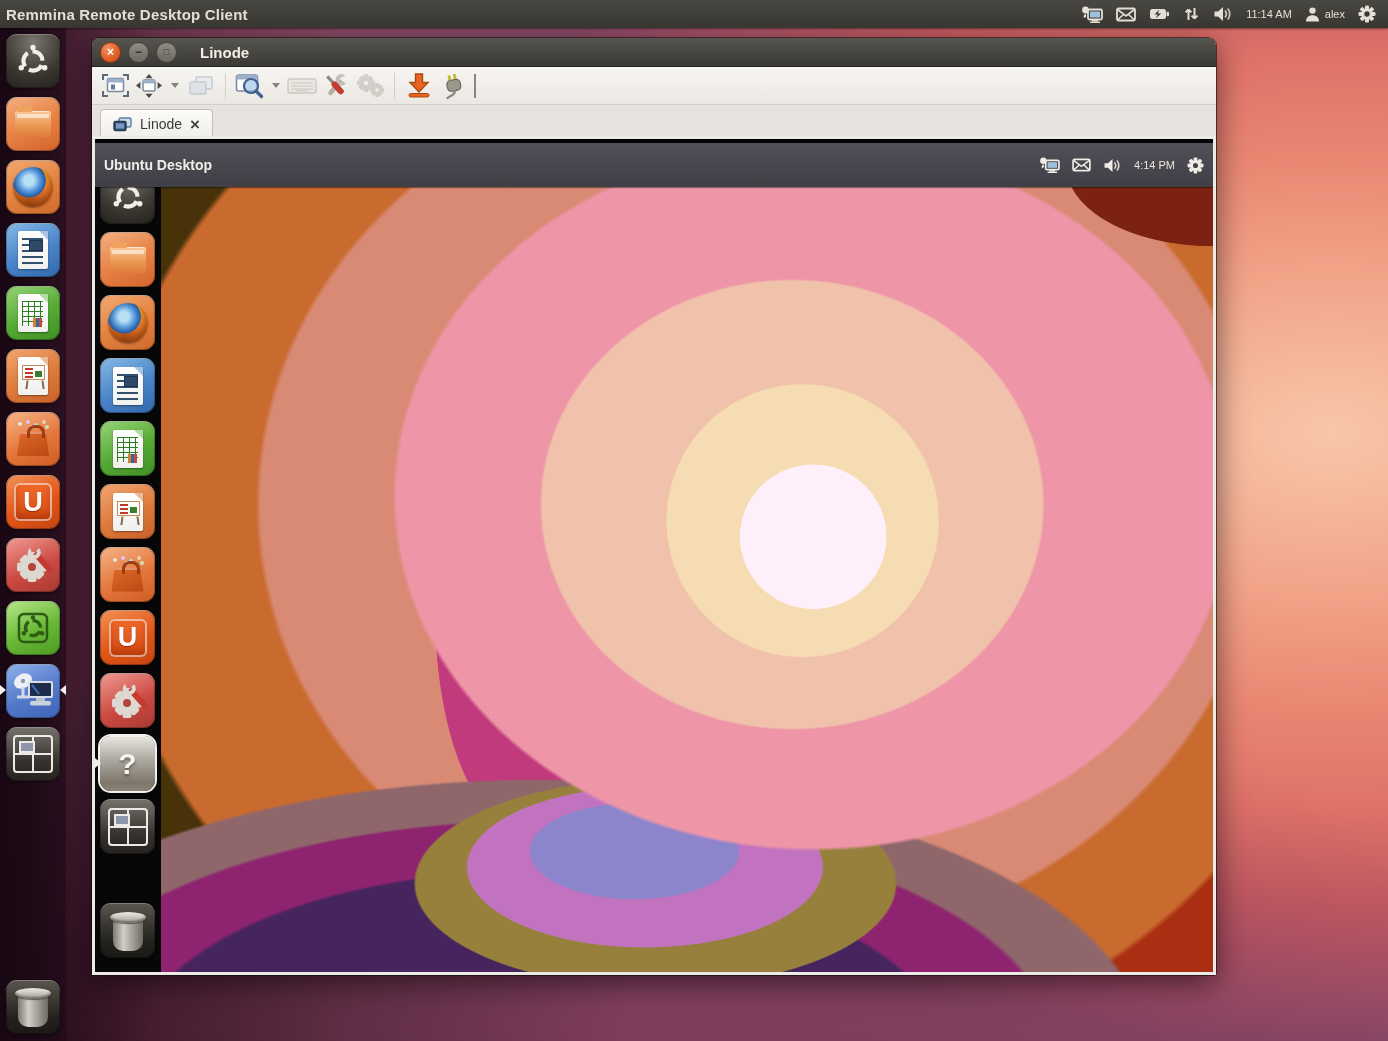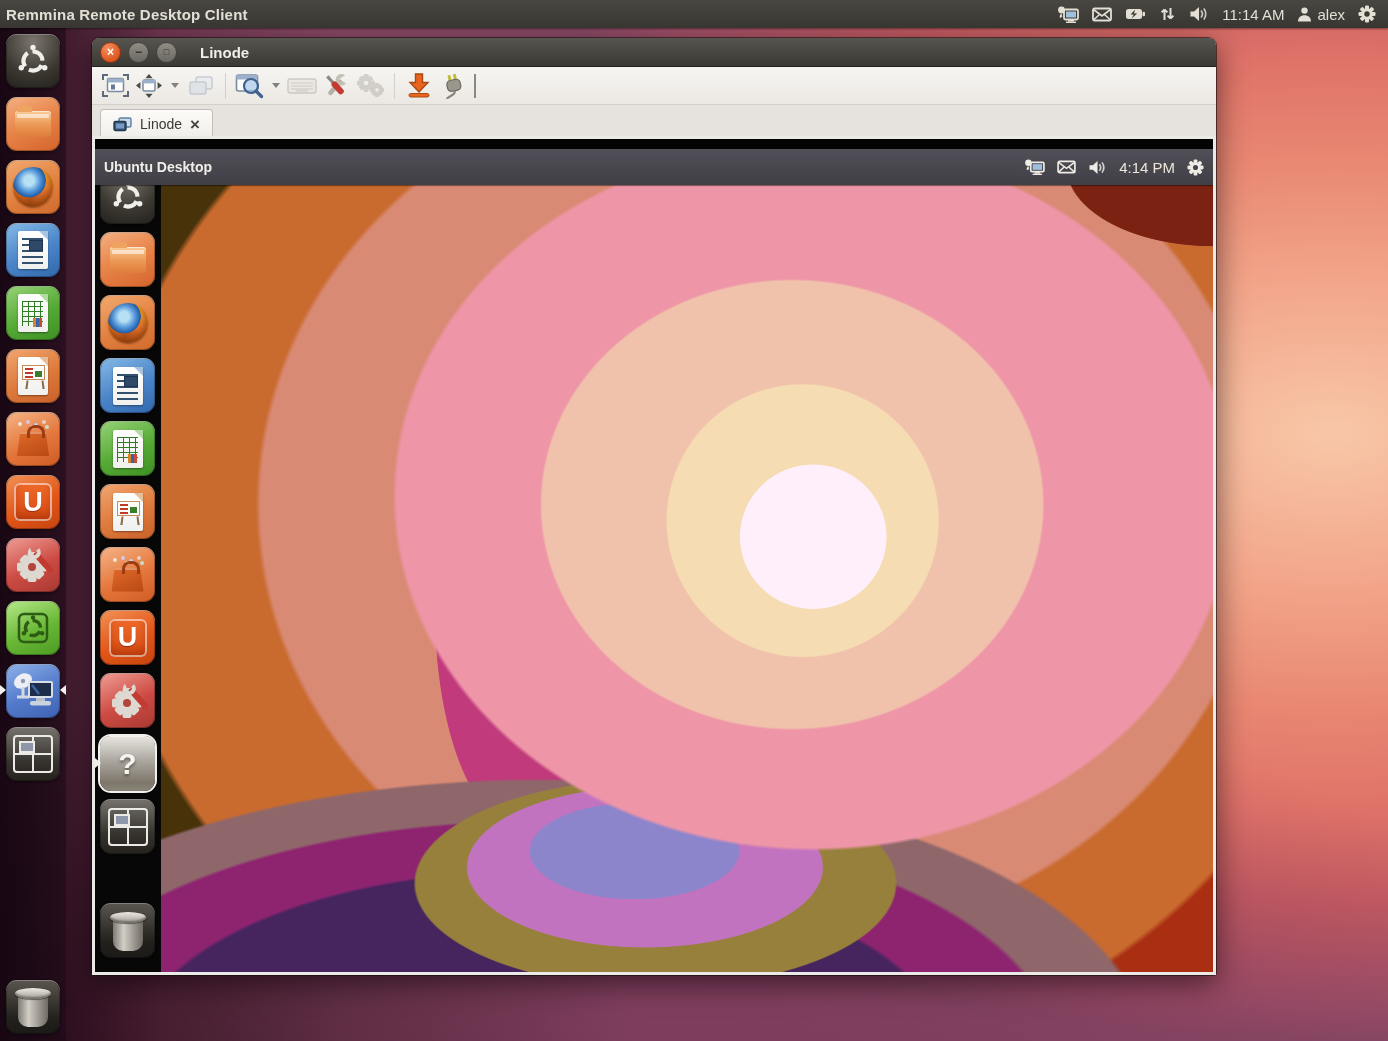--- a/index.html
+++ b/index.html
@@ -19,21 +19,21 @@
   
   .top-panel{
     position:absolute;left:0;top:0;right:0;height:28px;z-index:60;
     background:linear-gradient(#494741,#383631);
     box-shadow:0 1px 2px rgba(0,0,0,.45);
     display:flex;align-items:center;color:#e3dfd5;
   }
   .tp-title{font-weight:bold;font-size:15px;padding-left:6px;letter-spacing:.2px;}
   .tp-right{margin-left:auto;display:flex;align-items:center;gap:13px;padding-right:12px;}
   .tray-icon{display:flex;align-items:center;}
-  .tp-time,.tp-user{font-size:15px;color:#e3dfd5;}
+  .tp-time,.tp-user{font-size:11px;color:#e3dfd5;}
   .tp-user{display:flex;align-items:center;gap:5px;}
   
   .launcher{position:absolute;z-index:40;}
   .launcher-outer{
     left:0;top:28px;width:66px;height:1013px;
     background:linear-gradient(90deg, rgba(24,7,19,.88), rgba(30,10,24,.62));
   }
   .tile{
     position:absolute;left:6px;width:54px;height:54px;border-radius:11px;
     display:flex;align-items:center;justify-content:center;
@@ -117,24 +117,24 @@
   .caret{width:0;height:0;border-left:4px solid transparent;border-right:4px solid transparent;border-top:5px solid #86827a;}
   .tsep{width:1px;height:26px;background:#d2cfc9;margin:0 7px;}
   .tbar-cursor{width:2px;height:24px;background:#8a8780;margin-left:4px;}
   .tabstrip{height:33px;background:#e6e3de;display:flex;align-items:flex-end;padding:0 8px;border-bottom:1px solid #cfccc6;}
   .tab{height:28px;background:linear-gradient(#fcfbf9,#f0eeea);border:1px solid #c2bfb9;border-bottom:none;border-radius:4px 4px 0 0;display:flex;align-items:center;gap:8px;padding:0 12px;}
   .tab-label{font-size:14px;color:#3a3936;}
   .tab-close{font-weight:bold;color:#45443f;font-size:17px;line-height:1;}
   
   .viewport{position:absolute;left:0;top:98px;right:0;bottom:0;background:#edebe7;border:3px solid #eceae6;box-sizing:border-box;}
   .remote-screen{position:absolute;inset:0;background:#040404;overflow:hidden;}
-  .remote-panel{position:absolute;left:0;top:10px;right:0;height:36px;background:linear-gradient(#514f57,#413f46);display:flex;align-items:center;color:#f1eee8;z-index:5;box-shadow:0 1px 1px rgba(0,0,0,.4);justify-content:space-between;}
+  .remote-panel{position:absolute;left:0;top:4px;right:0;height:44px;background:linear-gradient(#514f57,#413f46);display:flex;align-items:center;color:#f1eee8;z-index:5;box-shadow:0 1px 1px rgba(0,0,0,.4);justify-content:space-between;}
   .rp-title{font-weight:bold;font-size:14px;padding-left:9px;}
   .rp-right{margin-left:auto;display:flex;align-items:center;gap:12px;padding-right:9px;}
-  .rp-time{font-size:15px;color:#ece6da;}
+  .rp-time{font-size:11px;color:#ece6da;}
   .remote-body{position:absolute;left:0;top:27px;right:0;bottom:0;}
   .launcher-inner{position:absolute;left:0;top:0;width:66px;height:100%;background:#070707;z-index:4;}
   .launcher-inner .tile{left:5px;width:55px;height:55px;}
   .remote-wallpaper{position:absolute;left:66px;top:0;right:0;bottom:0;
     background:
       radial-gradient(ellipse 7% 9% at 62% 46%, #feeffb 0 99%, rgba(0,0,0,0) 100%),
       radial-gradient(ellipse 13% 17% at 61% 44%, #f6dcb2 0 99%, rgba(0,0,0,0) 100%),
       radial-gradient(ellipse 24% 28% at 60% 42%, #f1c2ab 0 99%, rgba(0,0,0,0) 100%),
       radial-gradient(ellipse 14% 10% at 100% 0%, #7c2212 0 99%, rgba(0,0,0,0) 100%),
       radial-gradient(ellipse 40% 44% at 62% 41%, #ee95a7 0 99%, rgba(0,0,0,0) 100%),

